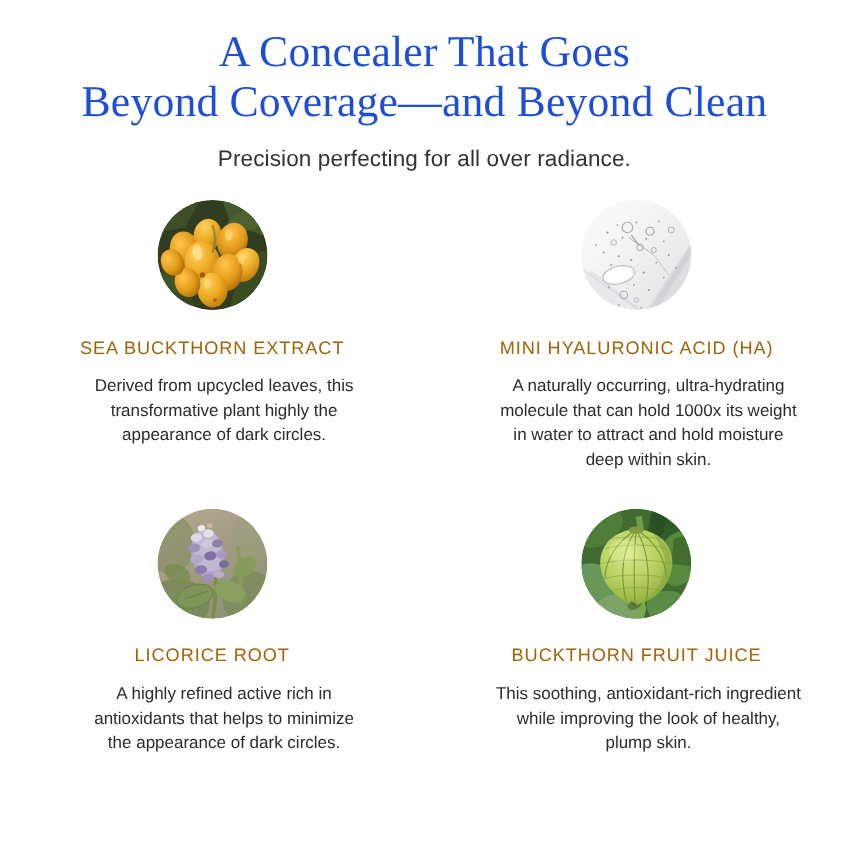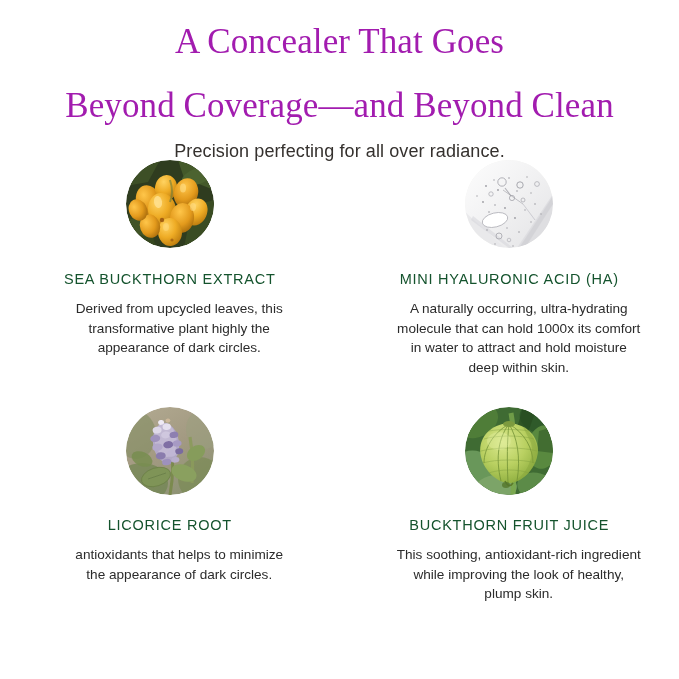--- a/index.html
+++ b/index.html
@@ -26,31 +26,31 @@
   
   .header {
     padding-top: 22px;
     text-align: center;
   }
   .headline {
     font-family: "Liberation Serif", "DejaVu Serif", serif;
     font-weight: 400;
     font-size: 35px;
     line-height: 40px;
-    color: #a21caf;
+    color: #1d4ed8;
     letter-spacing: 0.1px;
     margin: 0;
     padding: 0 18px;
   }
   .headline-line {
     display: block;
     white-space: nowrap;
   }
   .headline-line-1 { font-size: 35px; }
-  .headline-line-2 { font-size: 35px; margin-top: 24px; }
+  .headline-line-2 { font-size: 35px; }
 
   .subhead {
     margin: 14px 0 0 0;
     font-family: "Liberation Sans", sans-serif;
     font-size: 18px;
     font-weight: 400;
     line-height: 22px;
     color: #35312e;
     letter-spacing: 0.1px;
   }
@@ -86,21 +86,21 @@
     background: #f4f4f2;
   }
   .thumb svg { display: block; width: 88px; height: 88px; }
 
   .card-title {
     margin-top: 22px;
     font-family: "Liberation Sans", sans-serif;
     font-size: 14.5px;
     font-weight: 400;
     letter-spacing: 0.75px;
-    color: #14532d;
+    color: #a16207;
     line-height: 18px;
     white-space: nowrap;
   }
 
   .card-body {
     margin-top: 11px;
     font-family: "Liberation Sans", sans-serif;
     font-size: 13.6px;
     font-weight: 400;
     line-height: 19.5px;
@@ -244,21 +244,21 @@
 
             <path d="M38 30 L58 44" stroke="#a3a3aa" stroke-width="0.8" fill="none" opacity="0.8"></path>
             <path d="M58 44 L70 60" stroke="#acacb3" stroke-width="0.7" fill="none" opacity="0.7"></path>
             <path d="M40 28 L46 36" stroke="#9c9ca3" stroke-width="1.1" fill="none" opacity="0.75"></path>
           </g>
         </svg>
       </span>
       <div class="card-title">MINI HYALURONIC ACID (HA)</div>
       <div class="card-body">
         <span class="ln">A naturally occurring, ultra-hydrating</span>
-        <span class="ln">molecule that can hold 1000x its comfort</span>
+        <span class="ln">molecule that can hold 1000x its weight</span>
         <span class="ln">in water to attract and hold moisture</span>
         <span class="ln">deep within skin.</span>
       </div>
     </div>
 
     <div class="card row-2">
       <span class="thumb">
         <svg viewBox="0 0 88 88" xmlns="http://www.w3.org/2000/svg" aria-hidden="true">
           <defs>
             <clipPath id="cb3">
@@ -307,20 +307,21 @@
               <ellipse cx="47" cy="54" rx="4" ry="2.8" fill="#b8aecc"></ellipse>
 
               <ellipse cx="38" cy="15" rx="3" ry="2.4" fill="#efeaf4"></ellipse>
               <ellipse cx="45" cy="14" rx="2.4" ry="2" fill="#cdb89a"></ellipse>
             </g>
           </g>
         </svg>
       </span>
       <div class="card-title">LICORICE ROOT</div>
       <div class="card-body">
+        <span class="ln">A highly refined active rich in</span>
         <span class="ln">antioxidants that helps to minimize</span>
         <span class="ln">the appearance of dark circles.</span>
       </div>
     </div>
 
     <div class="card row-2">
       <span class="thumb">
         <svg viewBox="0 0 88 88" xmlns="http://www.w3.org/2000/svg" aria-hidden="true">
           <defs>
             <clipPath id="cb4">

